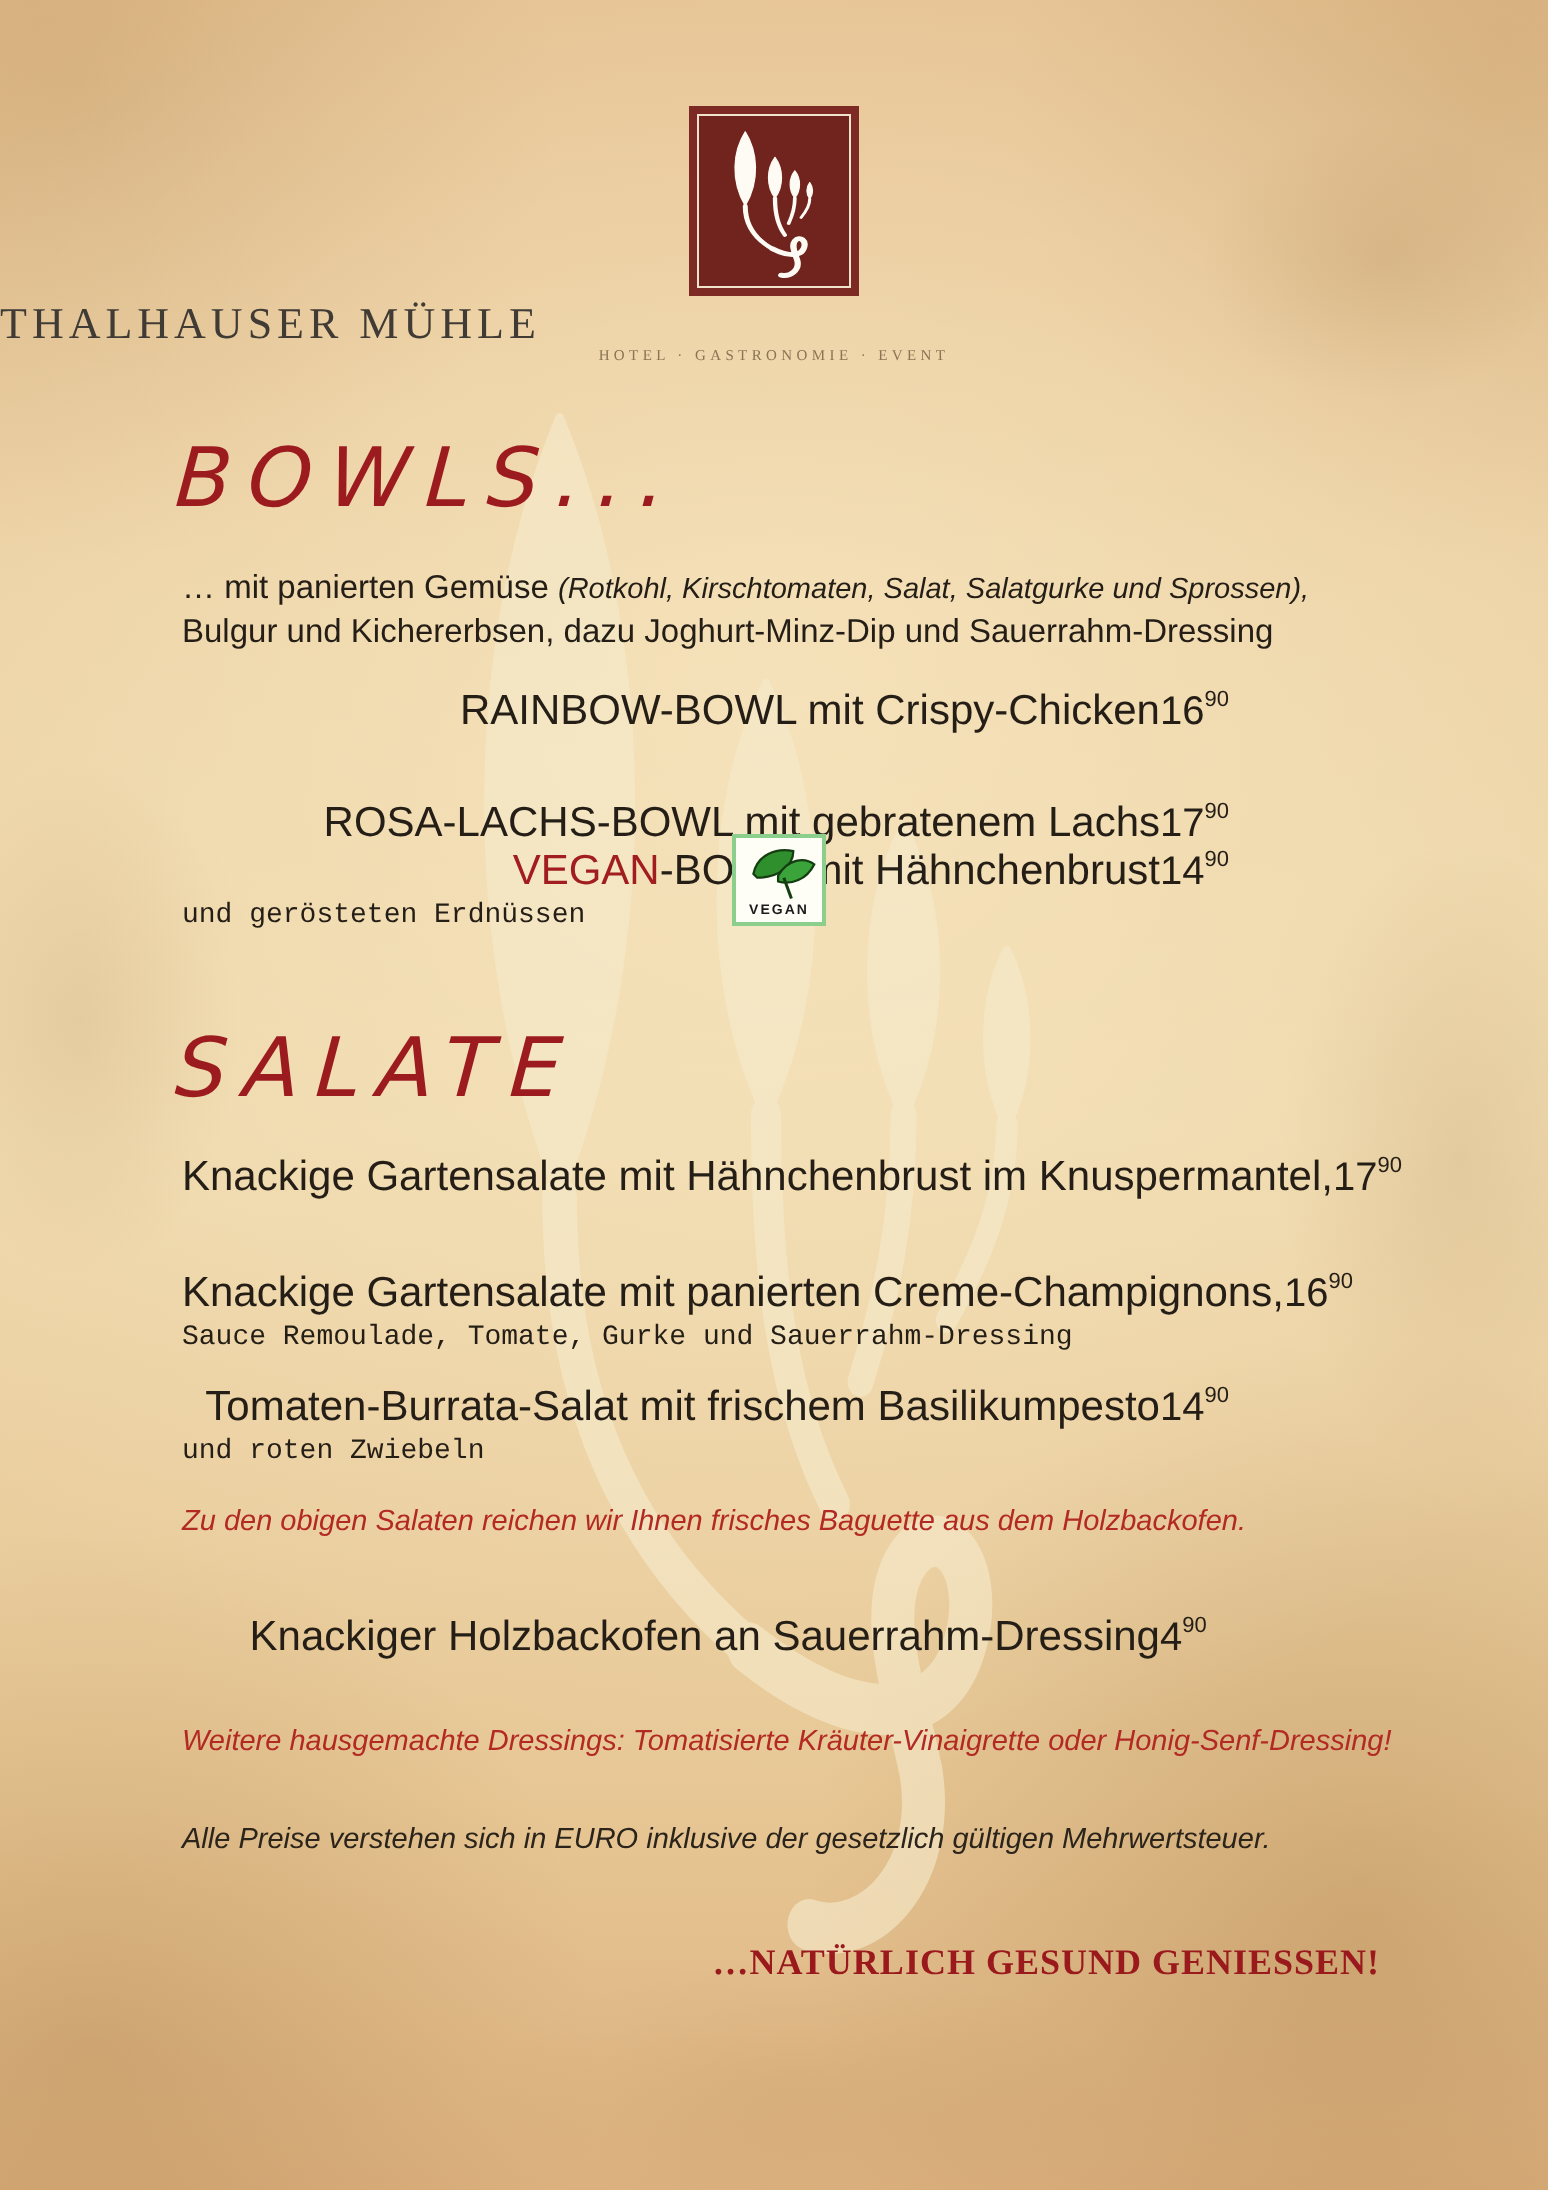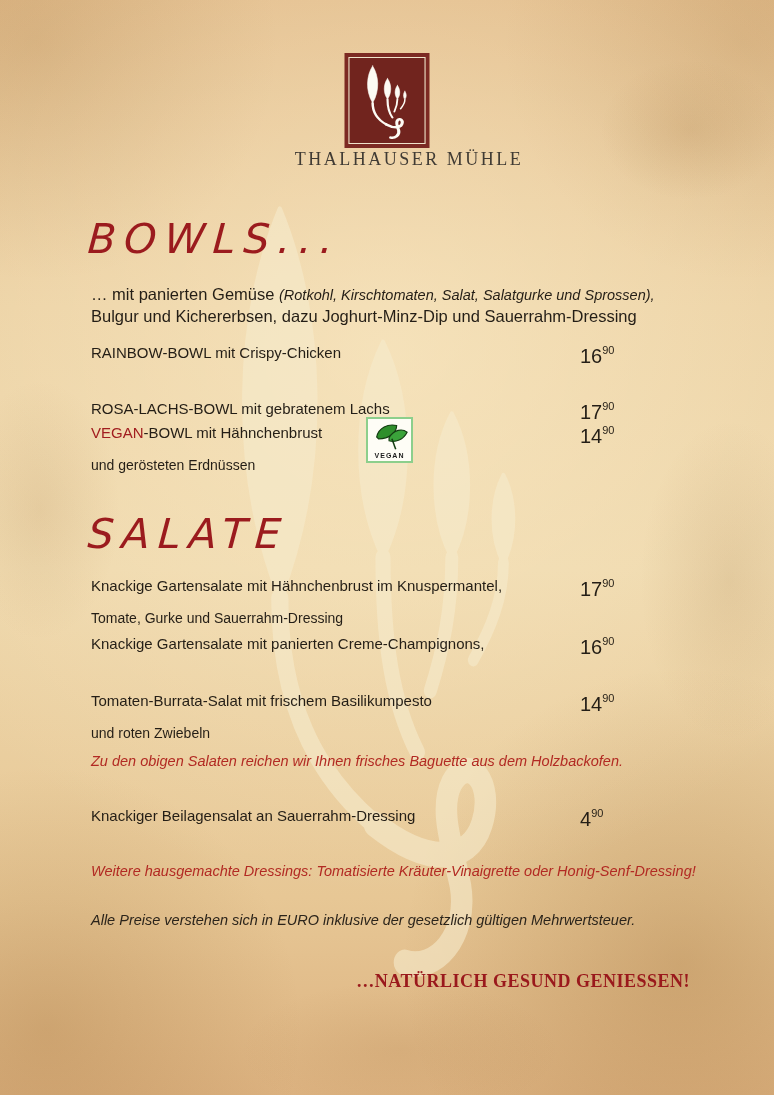--- a/index.html
+++ b/index.html
@@ -19,35 +19,35 @@
   .stain.s2{left:-40px;top:380px;width:160px;height:260px;background:radial-gradient(closest-side,rgba(148,98,42,0.12),rgba(148,98,42,0));}
   .stain.s3{left:640px;top:420px;width:180px;height:320px;background:radial-gradient(closest-side,rgba(140,92,40,0.13),rgba(140,92,40,0));}
   .stain.s4{left:240px;top:980px;width:320px;height:140px;background:radial-gradient(closest-side,rgba(140,92,40,0.10),rgba(140,92,40,0));}
 
   .watermark{position:absolute;left:168px;top:168px;width:430px;height:820px;color:#f6ebcc;opacity:.62;pointer-events:none;}
 
   
   .logo-box{position:absolute;left:50%;top:53px;transform:translateX(-50%);width:85px;height:95px;background:#772620;padding:0;box-sizing:border-box;border:4px solid #7c2a23;}
   .logo-inner{width:100%;height:100%;border:1px solid #efe3cb;background:#71241e;box-sizing:border-box;display:flex;align-items:center;justify-content:center;}
   .logo-inner svg{width:62px;height:78px;color:#fdfbf4;}
-  .brand-name{position:absolute;left:0;right:0;top:149px;text-align:center;font-family:"Liberation Serif",serif;font-size:18px;letter-spacing:2.5px;color:#403b34;padding-left:44px;}
+  .brand-name{position:absolute;left:0;right:0;top:149px;font-family:"Liberation Serif",serif;font-size:22px;letter-spacing:2.5px;color:#403b34;}
   .brand-tagline{position:absolute;left:0;right:0;top:173px;text-align:center;font-family:"Liberation Serif",serif;font-size:7.5px;letter-spacing:2.2px;color:#8a7454;}
 
   
   .script-heading{position:absolute;left:88px;font-family:"DejaVu Sans",sans-serif;font-style:italic;font-weight:400;font-size:41px;line-height:1;letter-spacing:8px;color:#9b1b1e;transform:skewX(-4deg);white-space:nowrap;}
   .h-bowls{top:219px;}
   .h-salate{top:514px;}
 
   .intro{position:absolute;left:91px;top:284px;font-size:16.5px;line-height:1.32;white-space:nowrap;color:#241e16;}
   .intro .it{font-style:italic;font-size:14.5px;margin-top:13px;}
 
   .row{position:absolute;left:91px;width:541px;display:flex;align-items:flex-start;}
-  .row .nm{flex:1;font-size:15px;white-space:nowrap;}
+  .row .nm{flex:1;font-size:21px;white-space:nowrap;text-align:right;}
   .row .nm .red{color:#a11d1f;}
-  .row .sub{font-size:14px;margin-top:16px;white-space:nowrap;}
+  .row .sub{font-size:14px;margin-top:2px;white-space:nowrap;font-family:Liberation Mono, monospace;}
   .price{width:52px;font-size:20px;white-space:nowrap;}
   .price sup{font-size:11px;vertical-align:9px;letter-spacing:0;}
 
   .r-b1{top:344px;} .r-b2{top:400px;} .r-b3{top:424px;}
   .r-s1{top:577px;} .r-s2{top:635px;} .r-s3{top:692px;} .r-x1{top:807px;}
 
   .note-red{position:absolute;left:91px;font-style:italic;font-size:14.5px;color:#b22a23;white-space:nowrap;}
   .n1{top:753px;} .n2{top:863px;}
   .note-dark{position:absolute;left:91px;top:912px;font-style:italic;font-size:14.5px;color:#2b241b;white-space:nowrap;}
 
@@ -89,20 +89,21 @@
   </svg>
 
   <div class="logo-box">
     <div class="logo-inner">
       <svg viewBox="0 0 100 160" preserveAspectRatio="none">
           <use href="#plant"></use>
         </svg>
     </div>
   </div>
   <div class="brand-name">THALHAUSER MÜHLE</div>
+  <div class="brand-tagline">HOTEL · GASTRONOMIE · EVENT</div>
 
   <div class="script-heading h-bowls">BOWLS...</div>
 
   <div class="intro">
     <span>… mit panierten Gemüse </span><span class="it">(Rotkohl, Kirschtomaten, Salat, Salatgurke und Sprossen),</span><br>
     <span>Bulgur und Kichererbsen, dazu Joghurt-Minz-Dip und Sauerrahm-Dressing</span>
   </div>
 
   <div class="row r-b1">
     <div class="nm">RAINBOW-BOWL mit Crispy-Chicken</div>
@@ -127,42 +128,42 @@
       <path d="M22,18 L26,29" fill="none" stroke="#143d12" stroke-width="1.6"></path>
     </svg>
     <div class="vb-label">VEGAN</div>
   </div>
 
   <div class="script-heading h-salate">SALATE</div>
 
   <div class="row r-s1">
     <div style="flex:1">
       <div class="nm">Knackige Gartensalate mit Hähnchenbrust im Knuspermantel,</div>
-      <div class="sub">Tomate, Gurke und Sauerrahm-Dressing</div>
     </div>
     <div class="price"><span>17</span><sup>90</sup></div>
   </div>
   <div class="row r-s2">
     <div style="flex:1">
       <div class="nm">Knackige Gartensalate mit panierten Creme-Champignons,</div>
+      <div class="sub">Sauce Remoulade, Tomate, Gurke und Sauerrahm-Dressing</div>
     </div>
     <div class="price"><span>16</span><sup>90</sup></div>
   </div>
   <div class="row r-s3">
     <div style="flex:1">
       <div class="nm">Tomaten-Burrata-Salat mit frischem Basilikumpesto</div>
       <div class="sub">und roten Zwiebeln</div>
     </div>
     <div class="price"><span>14</span><sup>90</sup></div>
   </div>
 
   <div class="note-red n1">Zu den obigen Salaten reichen wir Ihnen frisches Baguette aus dem Holzbackofen.</div>
 
   <div class="row r-x1">
-    <div class="nm">Knackiger Beilagensalat an Sauerrahm-Dressing</div>
+    <div class="nm">Knackiger Holzbackofen an Sauerrahm-Dressing</div>
     <div class="price"><span>4</span><sup>90</sup></div>
   </div>
 
   <div class="note-red n2">Weitere hausgemachte Dressings: Tomatisierte Kräuter-Vinaigrette oder Honig-Senf-Dressing!</div>
   <div class="note-dark">Alle Preise verstehen sich in EURO inklusive der gesetzlich gültigen Mehrwertsteuer.</div>
 
   <div class="closing">…NATÜRLICH GESUND GENIESSEN!</div>
 
 </div>
 

